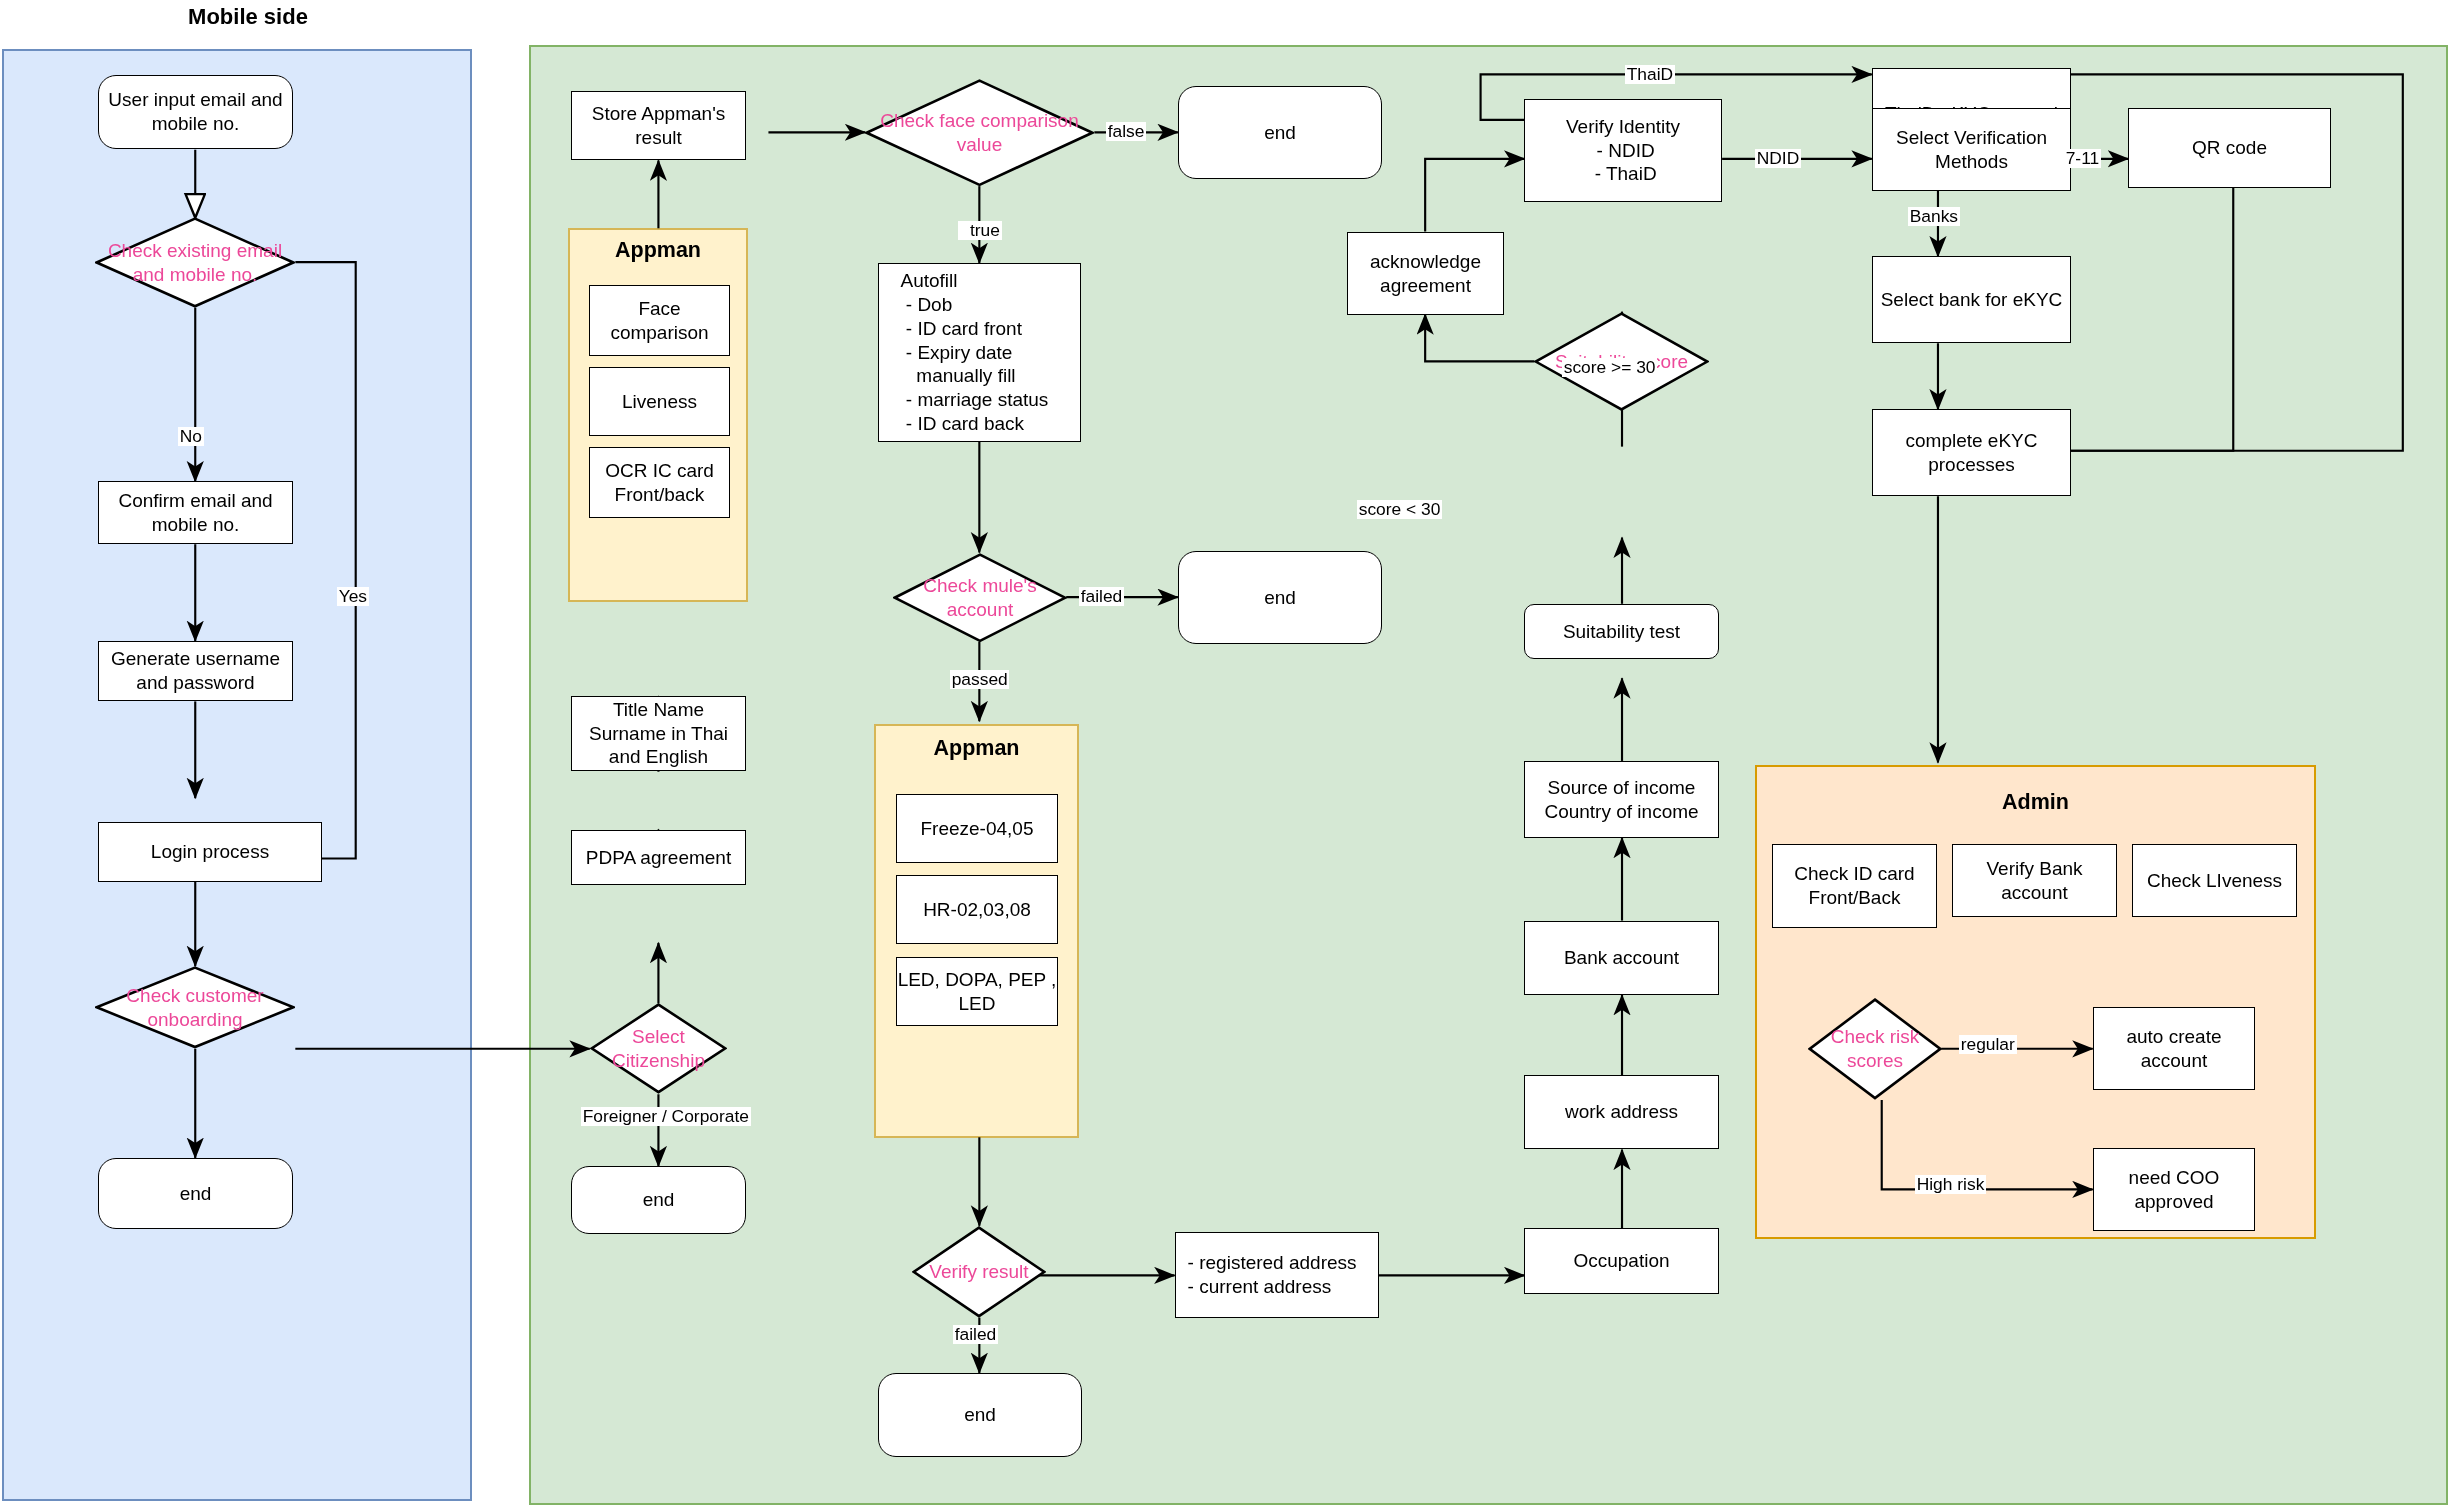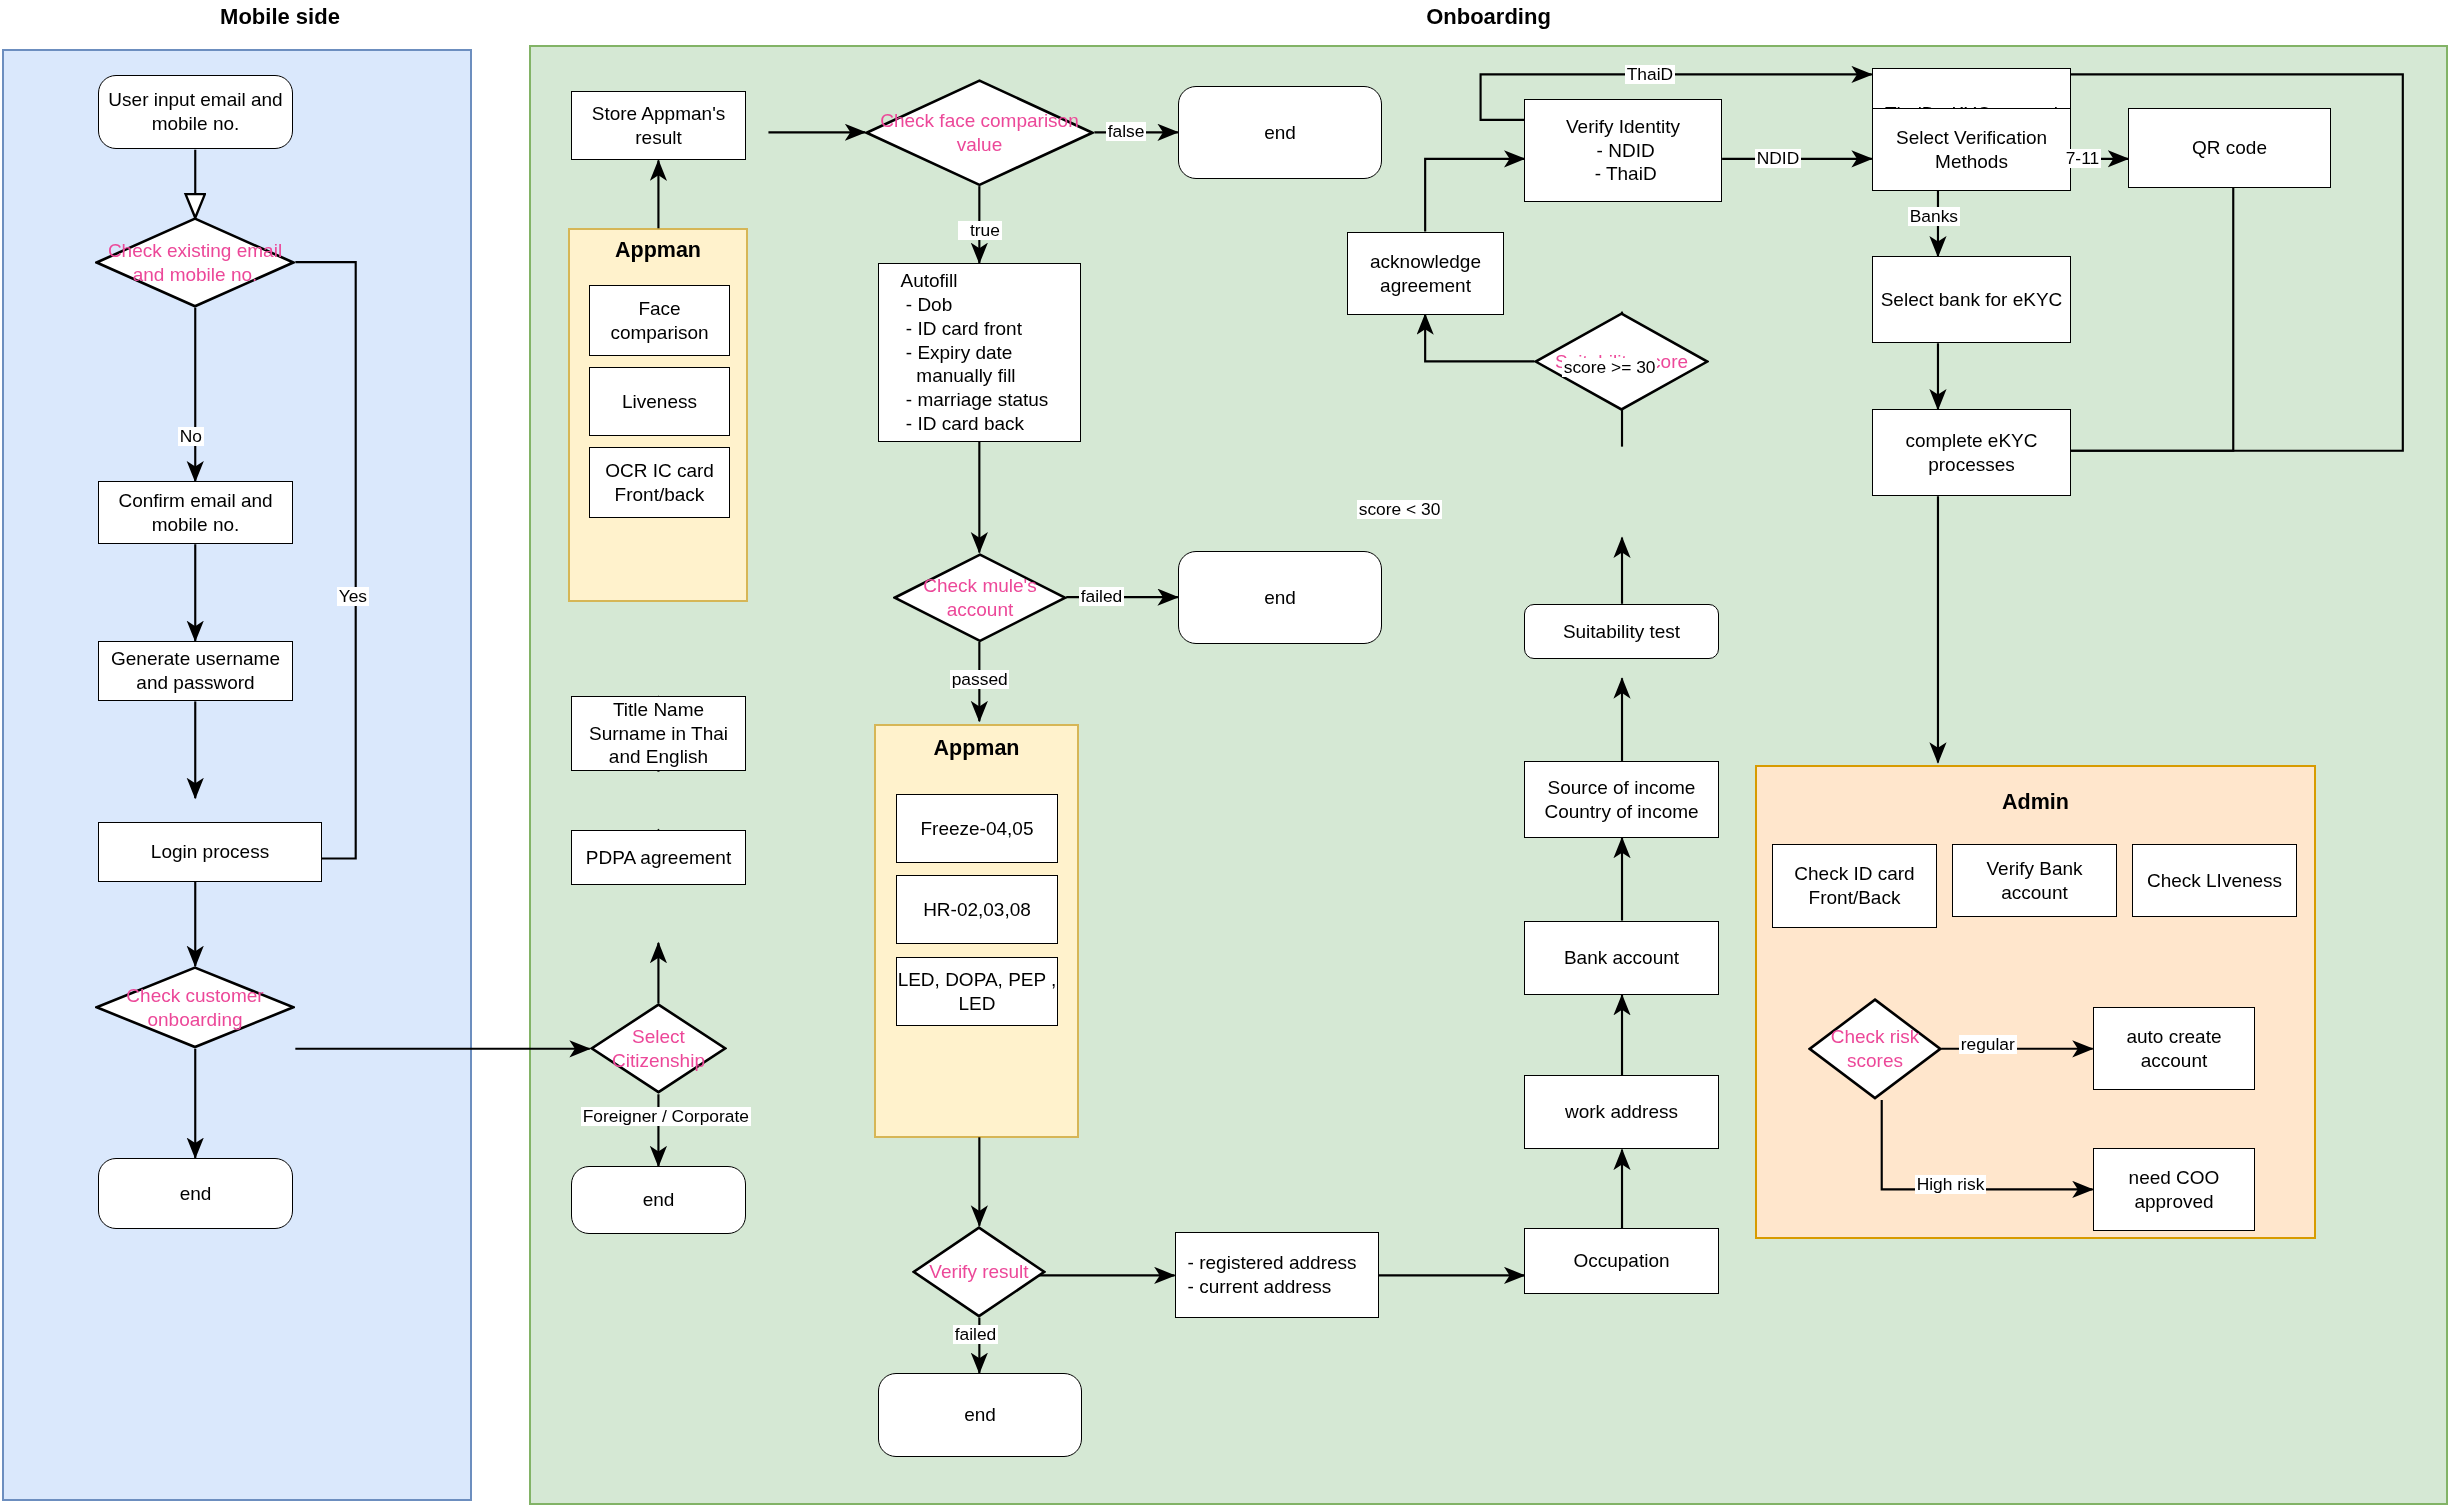--- a/index.html
+++ b/index.html
@@ -25,22 +25,21 @@
 
   svg.edges{position:absolute;left:0;top:0;width:2450px;height:1507px;pointer-events:none;}
   .elabel{position:absolute;background:#ffffff;font-size:17.4px;color:#000;line-height:1;
           padding:0.8px 1.7px;white-space:nowrap;}
 </style>
 </head>
 <body>
 
 <div id="canvas">
 
-  <div class="lane-title" style="left:0px;top:4.1px;width:496px;margin-left:32px;">Mobile side</div>
-  <div class="lane-title" style="left:529px;top:4.1px;width:1919px;">Onboarding</div>
+  <div class="lane-title" style="left:0px;top:4.1px;width:496px;">Mobile side</div>
 
   <div class="lane" style="left:1.7px;top:49px;width:470px;height:1452px;background:#dae8fc;border:2.5px solid #6c8ebf;"></div>
   <div class="lane" style="left:529px;top:45px;width:1919px;height:1460px;background:#d5e8d4;border:2.5px solid #82b366;"></div>
 
   <div class="group" style="left:568px;top:228px;width:180px;height:374px;background:#fff2cc;border:2.5px solid #d6b656;"></div>
   <div class="group-title" style="left:568px;top:238px;width:180px;">Appman</div>
 
   <div class="group" style="left:874px;top:724px;width:205px;height:414px;background:#fff2cc;border:2.5px solid #d6b656;"></div>
   <div class="group-title" style="left:874px;top:736px;width:205px;">Appman</div>
 

